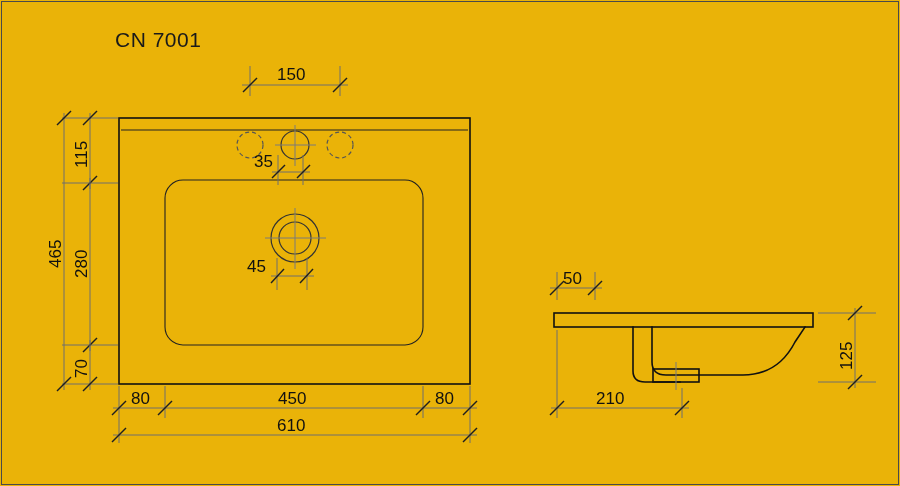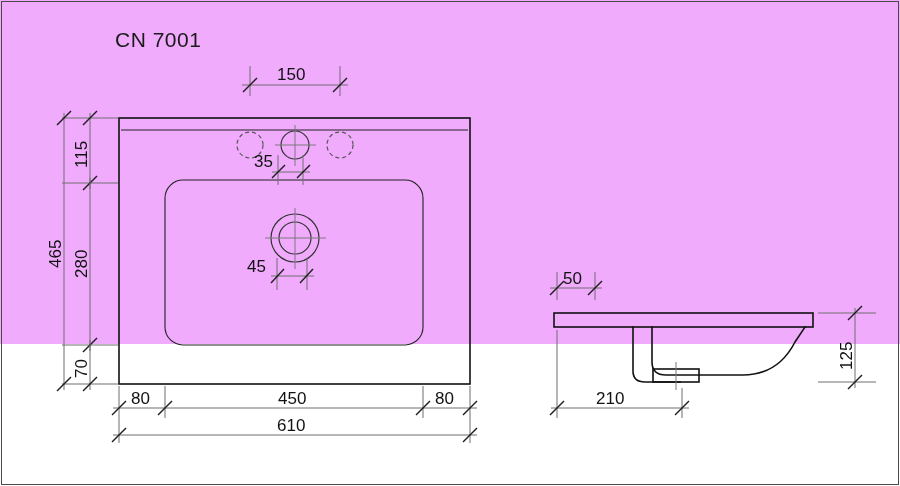--- a/index.html
+++ b/index.html
@@ -9,22 +9,22 @@
   }
   body {
     width: 900px;
     height: 486px;
     font-family: "Liberation Sans", sans-serif;
     overflow: hidden;
   }
   #sheet {
     position: relative;
     width: 900px;
-    height: 344px;
-    background: #f0abfc;
+    height: 486px;
+    background: #eab308;
     box-sizing: border-box;
   }
   #drawing-svg {
     position: absolute;
     left: 0;
     top: 0;
   }
   .dim-text {
     font-family: "Liberation Sans", sans-serif;
     font-size: 17px;

